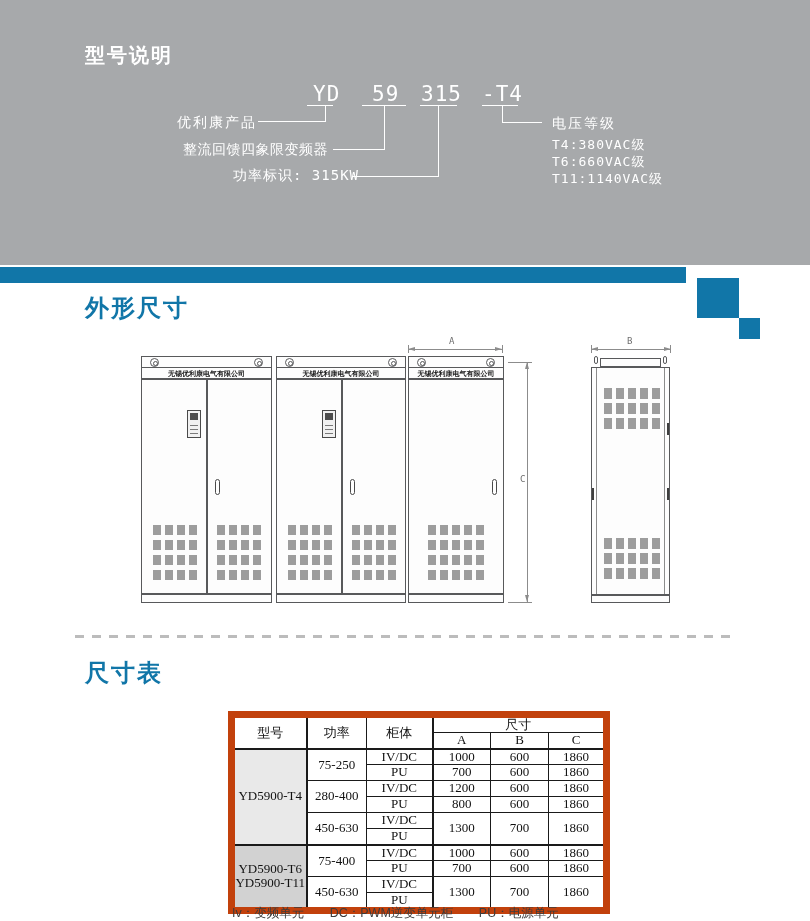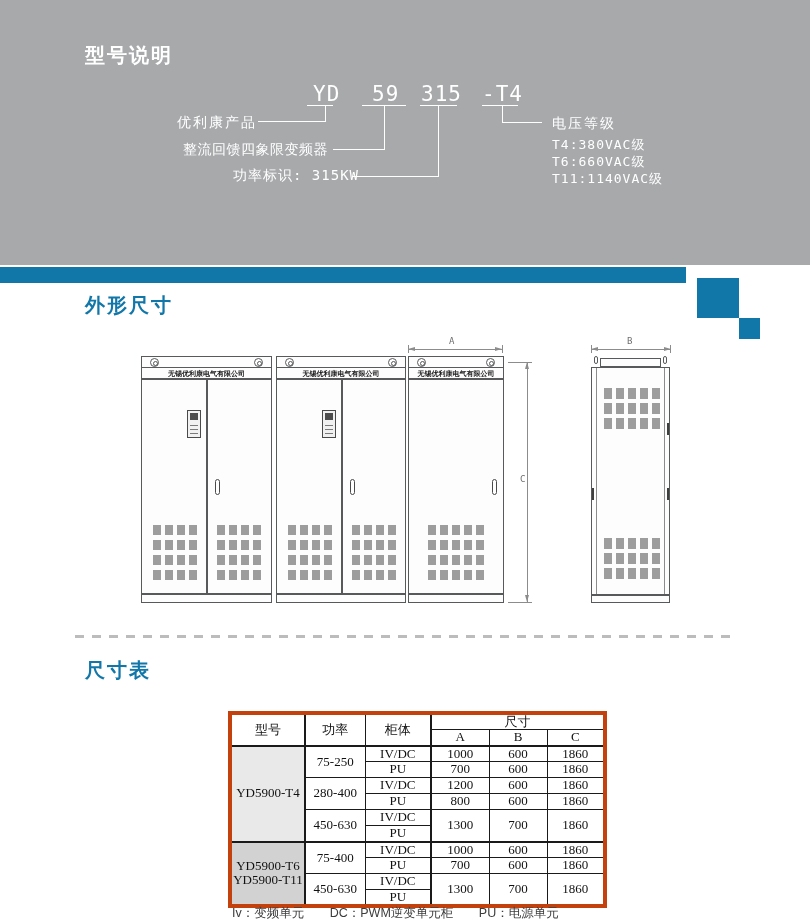--- a/index.html
+++ b/index.html
@@ -17,21 +17,21 @@
             font-family:"DejaVu Sans Mono",monospace; }
   .wlabel.small { font-size:13px; letter-spacing:1px; }
   .band-note { position:absolute; left:177px; top:188px; color:#f2f2f2; font-size:12.5px;
                letter-spacing:0.5px; white-space:nowrap; font-family:"DejaVu Sans Mono",monospace; }
 
   
   .bluebar  { position:absolute; left:0; top:267px; width:686px; height:16px; background:#1176a8; }
   .bluesq-a { position:absolute; left:697px; top:278px; width:42px; height:40px; background:#1176a8; }
   .bluesq-b { position:absolute; left:739px; top:318px; width:21px; height:21px; background:#1176a8; }
 
-  .sec-title { position:absolute; left:85px; font-size:20px; font-weight:bold; color:#1176a8; letter-spacing:2px; }
+  .sec-title { position:absolute; left:85px; font-size:24px; font-weight:bold; color:#1176a8; letter-spacing:2px; }
   #t-outline { top:292px; }
   #t-dims    { top:657px; }
 
   
   .cab { position:absolute; top:356px; }
   .c1 { left:141px; width:131px; } .c2 { left:276px; width:130px; } .c3 { left:408px; width:96px; }
   .eyestrip { position:absolute; left:0; top:0; width:100%; height:12px; border:1px solid #58595b; background:#fdfdfd; }
   .eye { position:absolute; top:1px; width:9px; height:9px; border:1px solid #58595b; border-radius:50%; background:#fff; }
   .eye::after { content:""; position:absolute; left:2px; top:2px; width:3px; height:3px; border:1px solid #58595b; border-radius:50%; }
   .eye.l { left:8px; } .eye.r { right:8px; }
@@ -84,21 +84,21 @@
   .arrL { position:absolute; width:0; height:0; border-top:2.5px solid transparent; border-bottom:2.5px solid transparent; border-right:7px solid #8c8c8c; }
   .arrU { position:absolute; width:0; height:0; border-left:2.5px solid transparent; border-right:2.5px solid transparent; border-bottom:7px solid #8c8c8c; }
   .arrD { position:absolute; width:0; height:0; border-left:2.5px solid transparent; border-right:2.5px solid transparent; border-top:7px solid #8c8c8c; }
 
   
   .dashes { position:absolute; left:75px; top:635px; width:660px; height:3px;
             background:repeating-linear-gradient(90deg, #bcbcbc 0 9px, transparent 9px 17px); }
 
   
   .dimtable { position:absolute; left:228px; top:711px; border-collapse:collapse; table-layout:fixed;
-              width:375px; border:4px solid #c2410c; background:#fff;
+              width:375px; border:7px solid #c2410c; background:#fff;
               font-family:"Liberation Serif","DejaVu Serif",serif; color:#111; }
   .dimtable th, .dimtable td { border:1px solid #1a1a1a; text-align:center; vertical-align:middle;
               font-size:13px; font-weight:normal; height:16px; padding:0; line-height:1.1; }
   .dimtable .hrow1 th { height:16px; } .dimtable .hrow2 th { height:15px; }
   .bb2 { border-bottom-width:2px !important; }
   .bt2 { border-top-width:2px !important; }
   .br2 { border-right-width:2px !important; }
   .modelcell1 { background:#e9e9e9; }
   .modelcell2 { background:#d2d2d2;margin-left:26px; }
   .legend { position:absolute; left:232px; top:905px; font-size:12.5px; color:#3c3c3c; white-space:nowrap; }

